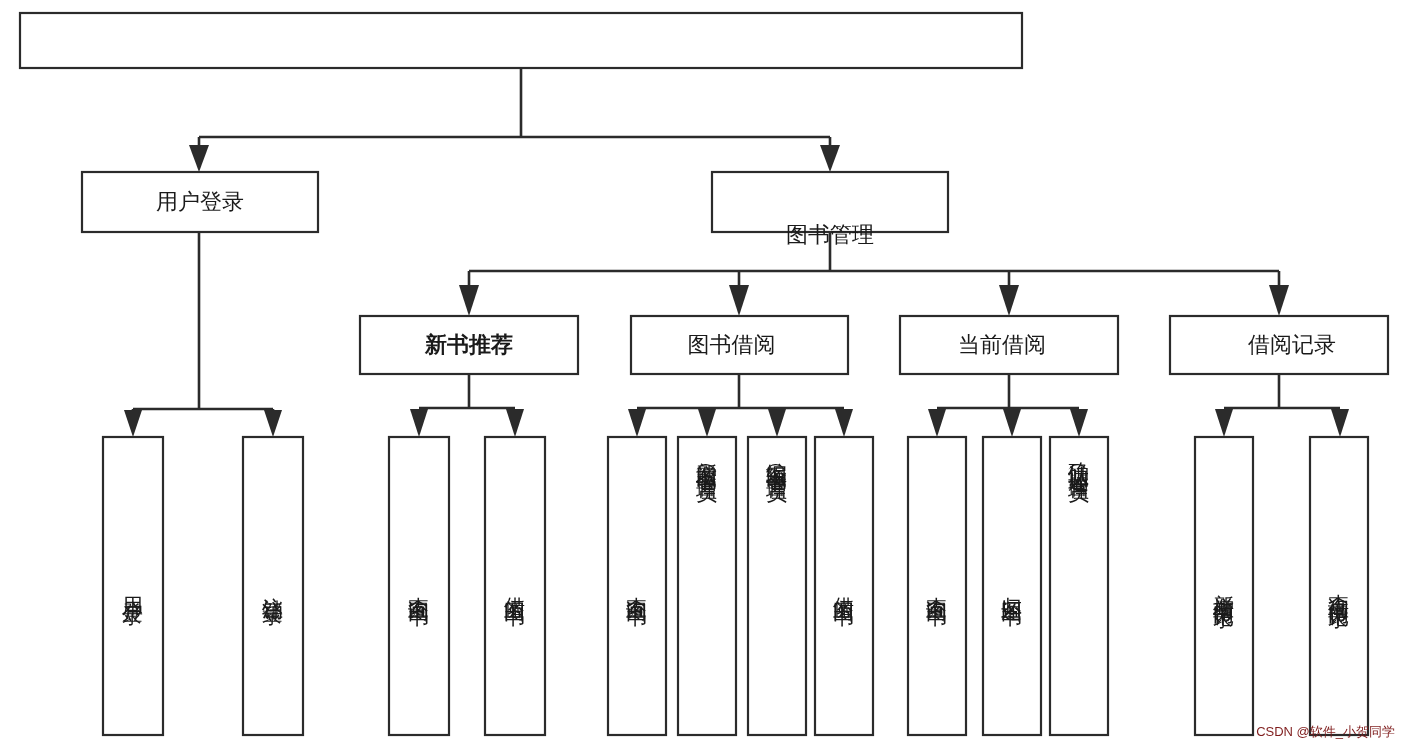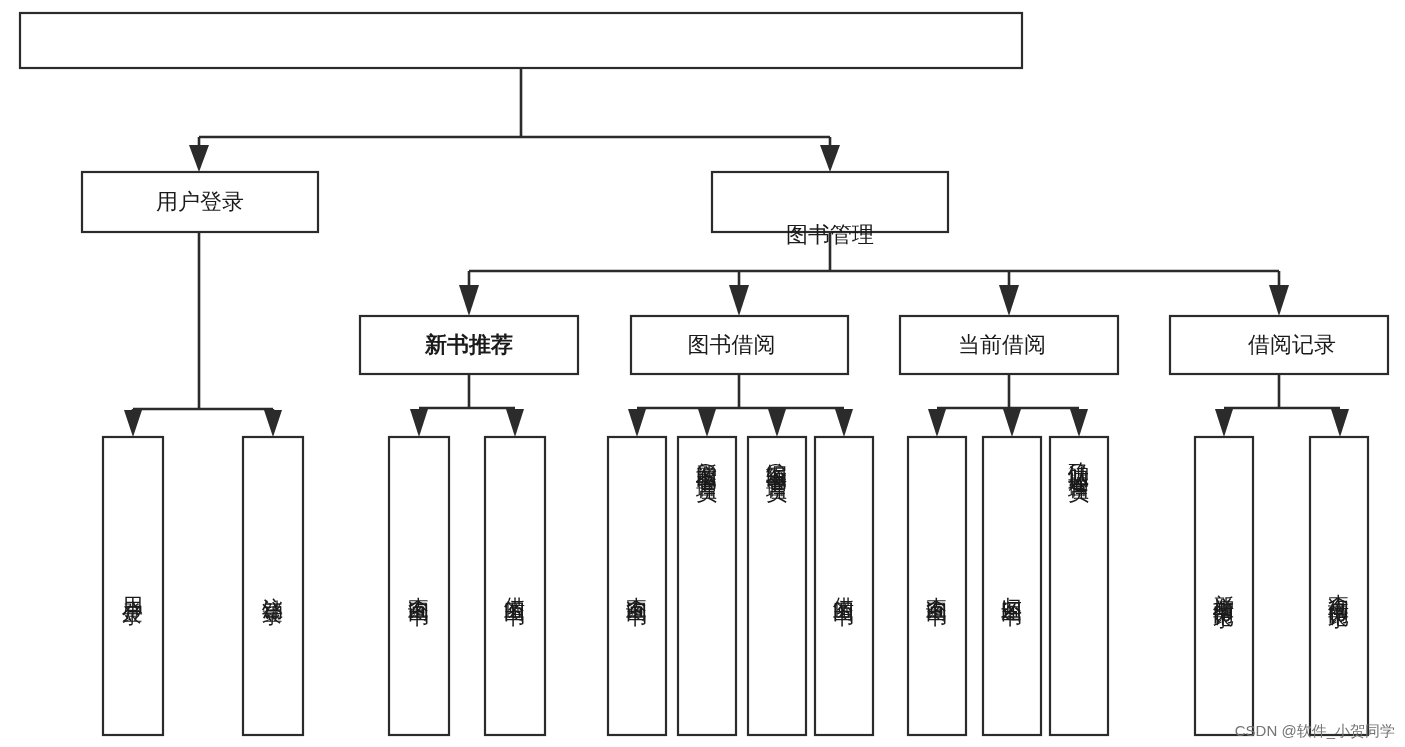--- a/index.html
+++ b/index.html
@@ -69,22 +69,22 @@
     font-family: "Liberation Sans", "DejaVu Sans", sans-serif;
     font-size: 22px;
     color: #1a1a1a;
     white-space: nowrap;
   }
   #watermark {
     position: absolute;
     right: 10px;
     bottom: 6px;
     font-family: "Liberation Sans", "DejaVu Sans", sans-serif;
-    font-size: 15px;
-    color: #737373;
+    font-size: 13px;
+    color: #7f1d1d;
     white-space: nowrap;
     pointer-events: none;
   }
 </style>
 </head>
 <body>
 
 <div id="diagram-root">
 
   <svg class="diagram" viewBox="0 0 1405 747">

